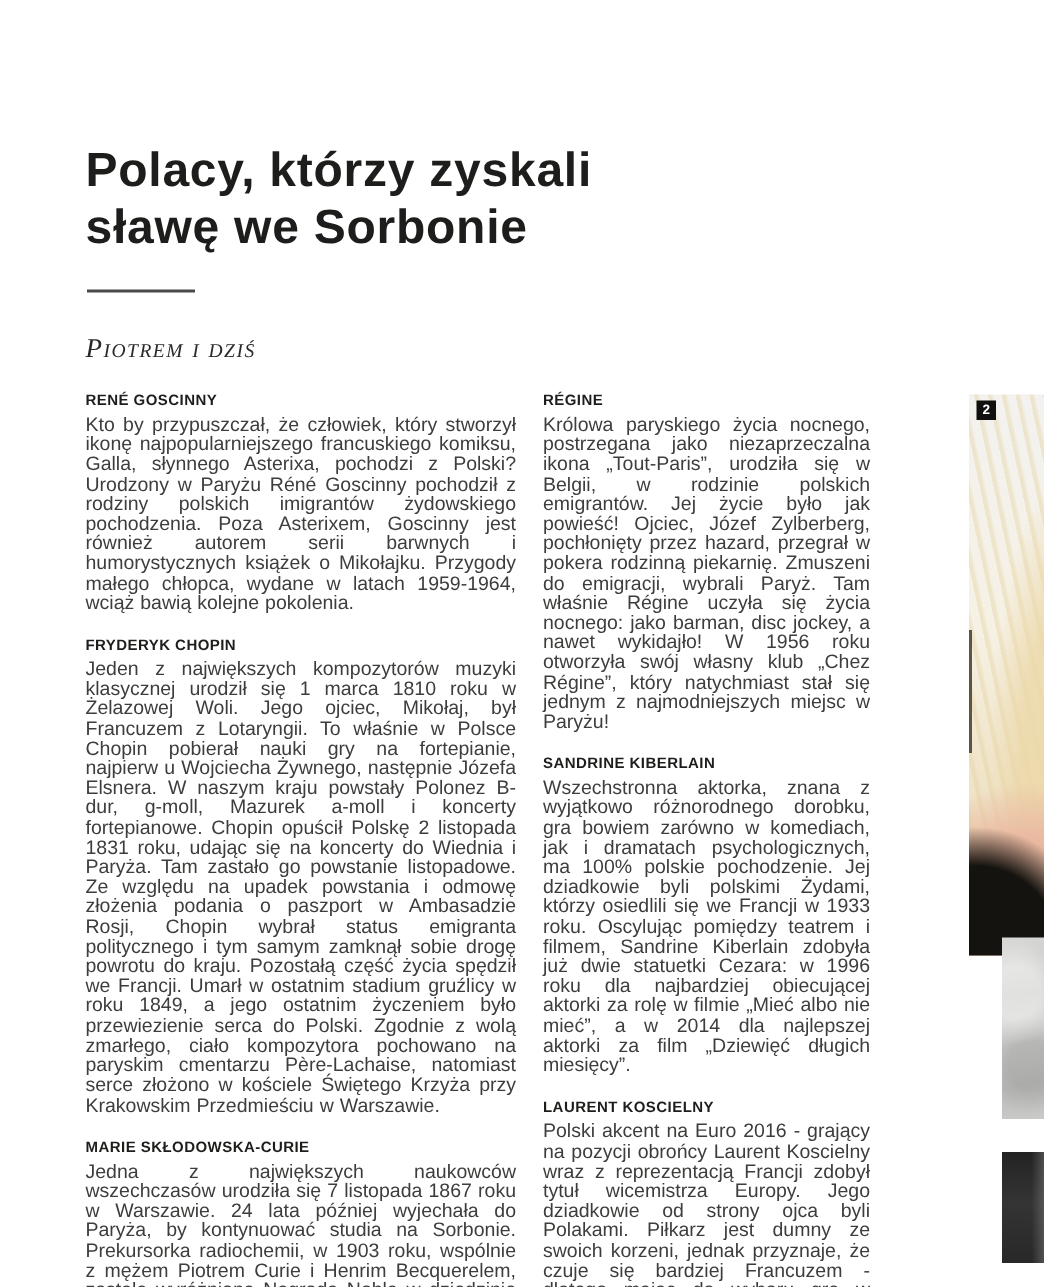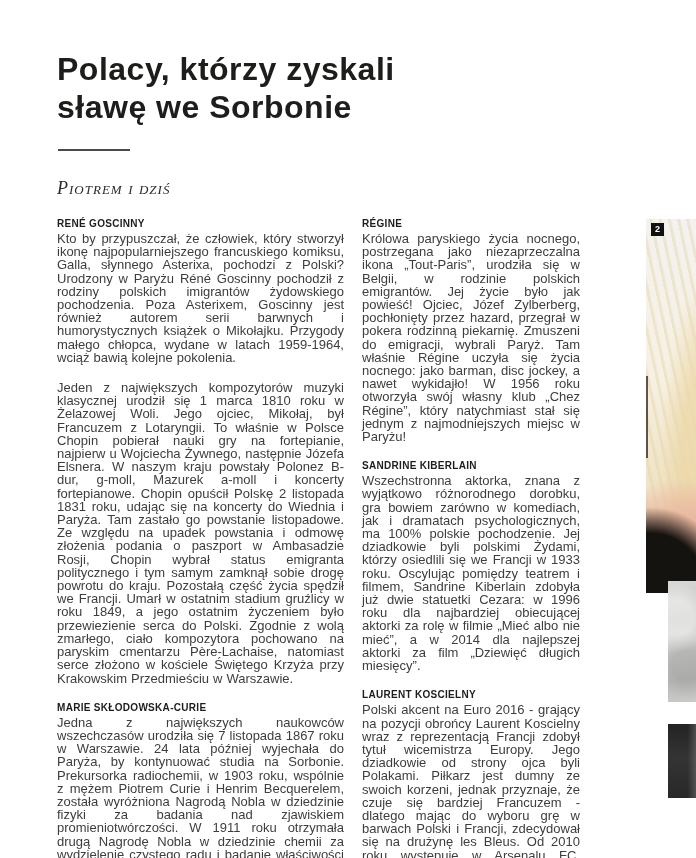--- a/index.html
+++ b/index.html
@@ -4,21 +4,21 @@
 <style>
   html,body{margin:0;padding:0;}
   body{
     width:696px;height:858px;
     background:#ffffff;
     font-family:"Liberation Sans", sans-serif;
     color:#3d3d3b;
     position:relative;
     overflow:hidden;
   }
-  .page{position:absolute;inset:0;background:#fff;}
+  .page{position:absolute;inset:0;background:#fff;margin-top:44px;}
 
   
   .title{
     position:absolute;left:57px;top:50px;width:430px;
     font-weight:700;font-size:32px;line-height:38px;
     letter-spacing:.5px;color:#1d1d1b;
   }
   .title-rule{
     position:absolute;left:58px;top:149px;width:72px;height:2px;
     background:#4a4a4a;
@@ -98,20 +98,21 @@
   </div>
   <div class="title-rule"></div>
   <div class="kicker">Piotrem i dziś</div>
 
   <div class="col col-left">
     <section class="article">
       <h2>RENÉ GOSCINNY</h2>
       <p>Kto by przypuszczał, że człowiek, który stworzył ikonę najpopularniejszego francuskiego komiksu, Galla, słynnego Asterixa, pochodzi z Polski? Urodzony w Paryżu Réné Goscinny pochodził z rodziny polskich imigrantów żydowskiego pochodzenia. Poza Asterixem, Goscinny jest również autorem serii barwnych i humorystycznych książek o Mikołajku. Przygody małego chłopca, wydane w latach 1959-1964, wciąż bawią kolejne pokolenia.</p>
     </section>
     <section class="article">
+      <h2>FRYDERYK CHOPIN</h2>
       <p>Jeden z największych kompozytorów muzyki klasycznej urodził się 1 marca 1810 roku w Żelazowej Woli. Jego ojciec, Mikołaj, był Francuzem z Lotaryngii. To właśnie w Polsce Chopin pobierał nauki gry na fortepianie, najpierw u Wojciecha Żywnego, następnie Józefa Elsnera. W naszym kraju powstały Polonez B-dur, g-moll, Mazurek a-moll i koncerty fortepianowe. Chopin opuścił Polskę 2 listopada 1831 roku, udając się na koncerty do Wiednia i Paryża. Tam zastało go powstanie listopadowe. Ze względu na upadek powstania i odmowę złożenia podania o paszport w Ambasadzie Rosji, Chopin wybrał status emigranta politycznego i tym samym zamknął sobie drogę powrotu do kraju. Pozostałą część życia spędził we Francji. Umarł w ostatnim stadium gruźlicy w roku 1849, a jego ostatnim życzeniem było przewiezienie serca do Polski. Zgodnie z wolą zmarłego, ciało kompozytora pochowano na paryskim cmentarzu Père-Lachaise, natomiast serce złożono w kościele Świętego Krzyża przy Krakowskim Przedmieściu w Warszawie.</p>
     </section>
     <section class="article">
       <h2>MARIE SKŁODOWSKA-CURIE</h2>
       <p>Jedna z największych naukowców wszechczasów urodziła się 7 listopada 1867 roku w Warszawie. 24 lata później wyjechała do Paryża, by kontynuować studia na Sorbonie. Prekursorka radiochemii, w 1903 roku, wspólnie z mężem Piotrem Curie i Henrim Becquerelem, została wyróżniona Nagrodą Nobla w dziedzinie fizyki za badania nad zjawiskiem promieniotwórczości. W 1911 roku otrzymała drugą Nagrodę Nobla w dziedzinie chemii za wydzielenie czystego radu i badanie właściwości chemicznych pierwiastków promieniotwórczych. Jest jedyną kobietą, która otrzymała Nagrodę Nobla dwukrotnie, a także jedynym uczonym uhonorowanym tą nagrodą w dwóch dziedzinach. Maria Skłodowska-Curie zmarła 4 lipca 1934 roku w Passy. W dowód uznania za wybitne osiągnięcia naukowe, jako jedyna kobieta została pochowana na paryskim Panteonie.</p>
     </section>
   </div>
 
   <div class="col col-right">
     <section class="article">

